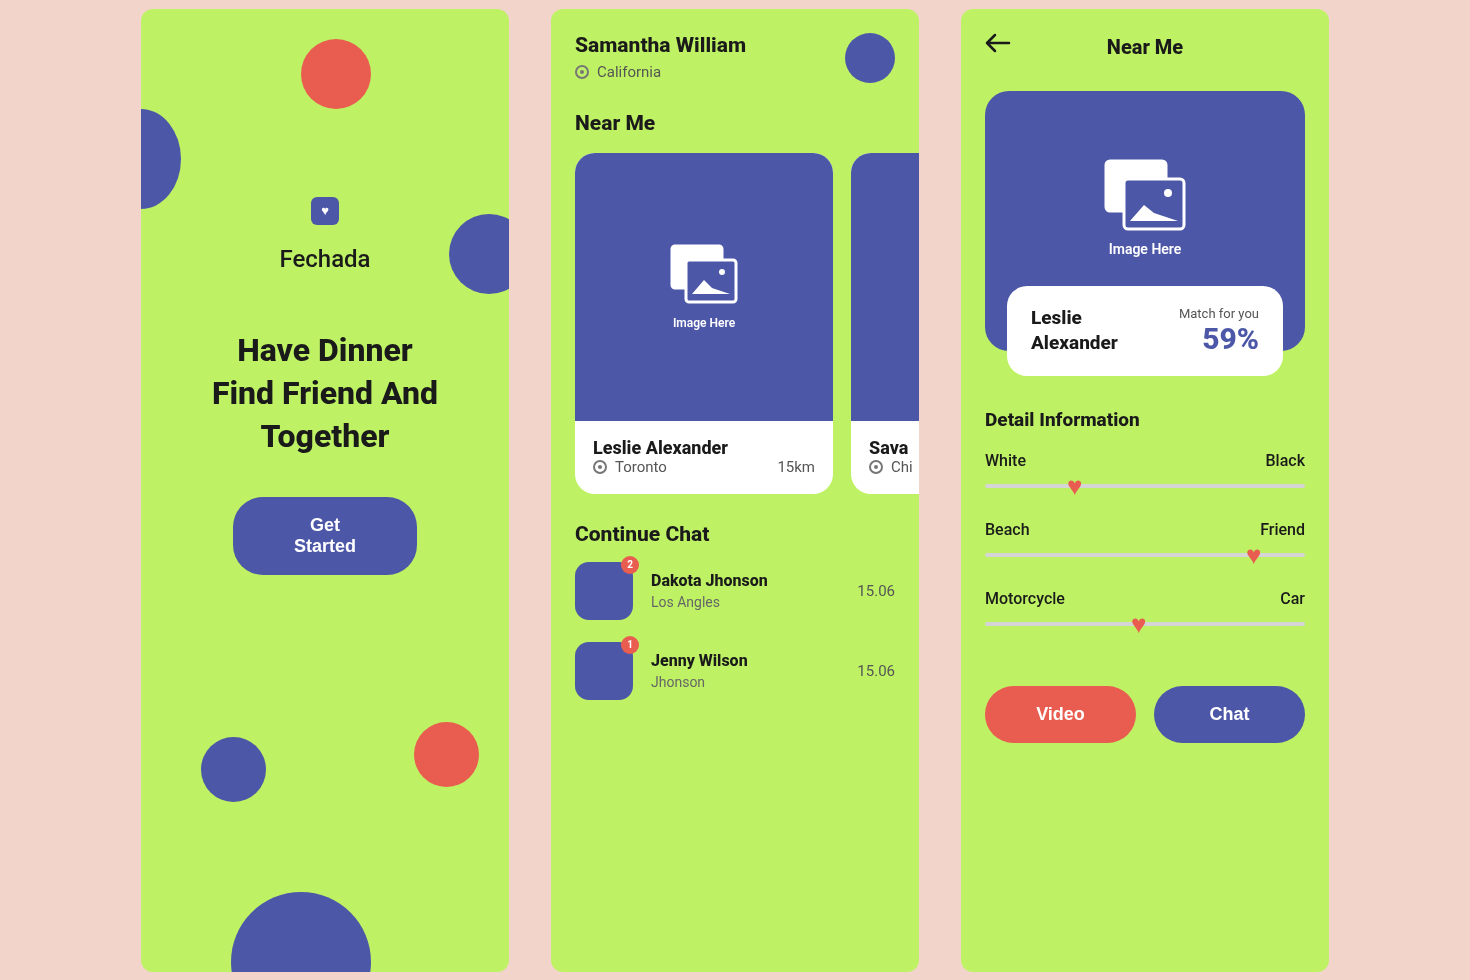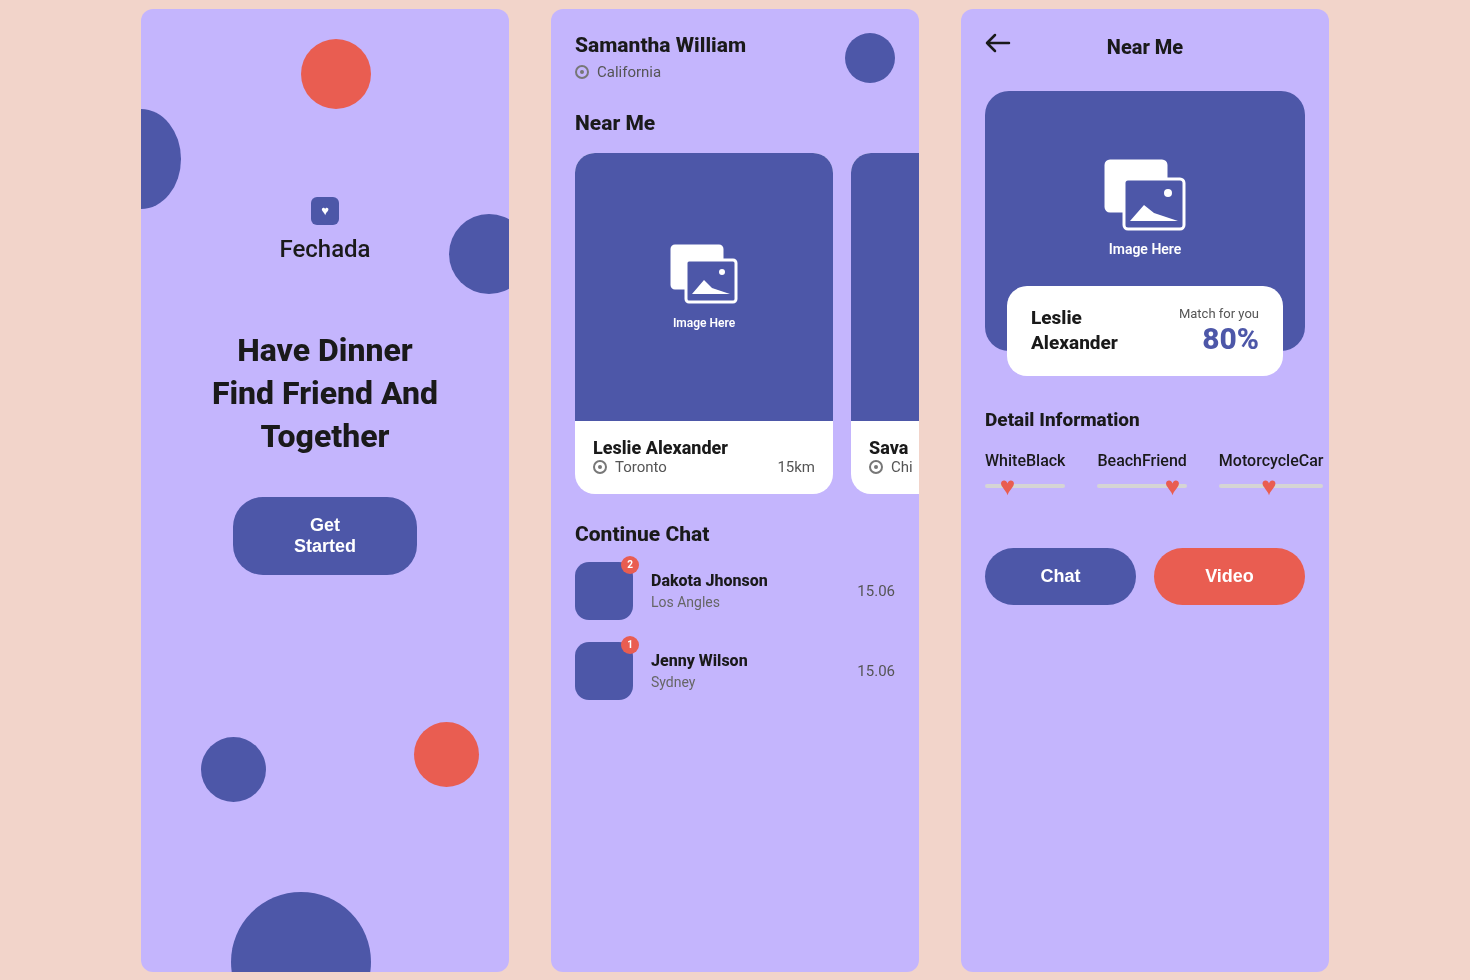--- a/index.html
+++ b/index.html
@@ -9,41 +9,41 @@
   width: 1470px;
   height: 980px;
   display: flex;
   justify-content: center;
   align-items: center;
   gap: 42px;
 }
 .phone {
   width: 368px;
   height: 963px;
-  background: #c4b5fd;
+  background: #bef264;
   border-radius: 12px;
   position: relative;
   overflow: hidden;
 }
 
 
 .s1 .dot { position: absolute; border-radius: 50%; }
 .s1 .dot-red { background: #e95d51; }
 .s1 .dot-blue { background: #4d57a8; }
 .s1 .d1 { width: 70px; height: 70px; top: 30px; left: 160px; }
 .s1 .d2 { width: 80px; height: 100px; top: 100px; left: -40px; }
 .s1 .d3 { width: 80px; height: 80px; top: 205px; right: -20px; }
 .s1 .d4 { width: 65px; height: 65px; bottom: 170px; left: 60px; }
 .s1 .d5 { width: 65px; height: 65px; bottom: 185px; right: 30px; }
 .s1 .d6 { width: 140px; height: 140px; bottom: -60px; left: 90px; }
 .s1 .logo-wrap { position: absolute; top: 188px; left: 0; right: 0; text-align: center; }
 .s1 .logo-icon { display: inline-flex; width: 28px; height: 28px; background: #4d57a8; border-radius: 6px; align-items: center; justify-content: center; position: relative; }
 .s1 .logo-icon::after { content: ''; position: absolute; bottom: -6px; left: 50%; transform: translateX(-50%); border: 6px solid transparent; border-top-color: #4d57a8; }
 .s1 .heart { color: #fff; font-size: 13px; line-height: 1; }
-.s1 .app-name { margin-top: 10px; font-size: 24px; color: #1a1a1a; font-weight: 500; }
+.s1 .app-name { margin-top: 20px; font-size: 24px; color: #1a1a1a; font-weight: 500; }
 .s1 .headline { position: absolute; top: 320px; left: 0; right: 0; text-align: center; font-size: 32px; font-weight: 800; color: #1a1a1a; line-height: 1.35; padding: 0 30px; }
 .s1 .cta { position: absolute; top: 488px; left: 50%; transform: translateX(-50%); background: #4d57a8; color: #fff; border: none; padding: 18px 60px; border-radius: 30px; font-size: 18px; font-weight: 700; cursor: pointer; }
 
 
 .s2 { padding: 24px; }
 .s2 .header { display: flex; justify-content: space-between; align-items: flex-start; }
 .s2 .user-name { font-size: 21px; font-weight: 800; color: #1a1a1a; }
 .s2 .loc-row { display: flex; align-items: center; gap: 8px; margin-top: 6px; color: #555; font-size: 15px; }
 .s2 .target-icon { width: 14px; height: 14px; border: 2px solid #777; border-radius: 50%; position: relative; }
 .s2 .target-icon::before { content: ''; position: absolute; width: 4px; height: 4px; background: #777; border-radius: 50%; top: 50%; left: 50%; transform: translate(-50%, -50%); }
@@ -75,21 +75,21 @@
 .s3 .page-title { font-size: 20px; font-weight: 800; color: #1a1a1a; }
 .s3 .big-card { margin-top: 30px; position: relative; }
 .s3 .big-img { height: 260px; background: #4d57a8; border-radius: 24px; display: flex; flex-direction: column; align-items: center; justify-content: center; color: #fff; padding-bottom: 25px; }
 .s3 .big-img .ph-label { font-size: 14px; font-weight: 600; margin-top: 8px; }
 .s3 .match-box { background: #fff; border-radius: 20px; padding: 20px 24px; display: flex; justify-content: space-between; align-items: center; margin: -65px 22px 0; position: relative; }
 .s3 .match-name { font-size: 19px; font-weight: 800; color: #1a1a1a; line-height: 1.3; max-width: 120px; }
 .s3 .match-side { text-align: right; }
 .s3 .match-label { font-size: 13px; color: #555; }
 .s3 .match-pct { font-size: 30px; font-weight: 800; color: #4d57a8; }
 .s3 .detail-title { font-size: 19px; font-weight: 800; color: #1a1a1a; margin-top: 32px; }
-.s3 .sliders { margin-top: 20px; display: flex; flex-direction: row; gap: 32px; }
+.s3 .sliders { margin-top: 20px; display: flex; flex-direction: column; gap: 32px; }
 .s3 .slider-row { }
 .s3 .slider-labels { display: flex; justify-content: space-between; font-size: 16px; color: #1a1a1a; margin-bottom: 14px; font-weight: 500; }
 .s3 .track { height: 4px; background: #d5d5d5; border-radius: 2px; position: relative; }
 .s3 .thumb { position: absolute; top: 50%; transform: translate(-50%, -50%); color: #e95d51; font-size: 26px; line-height: 1; }
 .s3 .btns { display: flex; gap: 18px; margin-top: 60px; }
 .s3 .btn { flex: 1; padding: 18px 0; border-radius: 30px; border: none; font-size: 18px; font-weight: 700; color: #fff; cursor: pointer; }
 .s3 .btn-chat { background: #4d57a8; }
 .s3 .btn-video { background: #e95d51; }
 
 .heart-thumb { display: inline-block; }
@@ -180,21 +180,21 @@
       </div>
       <div class="chat-time">15.06</div>
     </div>
     <div class="chat-item">
       <div class="chat-av-wrap">
         <div class="chat-av"></div>
         <div class="badge">1</div>
       </div>
       <div class="chat-body">
         <div class="chat-name">Jenny Wilson</div>
-        <div class="chat-loc">Sydney</div>
+        <div class="chat-loc">Jhonson</div>
       </div>
       <div class="chat-time">15.06</div>
     </div>
   </div>
 </div>
 
 <div class="phone s3">
   <div class="topbar">
     <span class="back">
       <svg width="26" height="20" viewBox="0 0 26 20">
@@ -212,21 +212,21 @@
           </g>
           <circle cx="66" cy="34" r="4" fill="#fff"></circle>
           <path d="M28 62 L42 46 L52 54 L76 62 Z" fill="#fff"></path>
         </svg>
       <span class="ph-label">Image Here</span>
     </div>
     <div class="match-box">
       <div class="match-name">Leslie Alexander</div>
       <div class="match-side">
         <div class="match-label">Match for you</div>
-        <div class="match-pct">80%</div>
+        <div class="match-pct">59%</div>
       </div>
     </div>
   </div>
   <div class="detail-title">Detail Information</div>
   <div class="sliders">
     <div class="slider-row">
       <div class="slider-labels">
         <span>White</span>
         <span>Black</span>
       </div>
@@ -247,16 +247,16 @@
       <div class="slider-labels">
         <span>Motorcycle</span>
         <span>Car</span>
       </div>
       <div class="track">
           <span class="thumb heart-thumb" style="left:48%">♥</span>
         </div>
     </div>
   </div>
   <div class="btns">
+    <button class="btn btn-video">Video</button>
     <button class="btn btn-chat">Chat</button>
-    <button class="btn btn-video">Video</button>
   </div>
 </div>
 
 </body></html>

